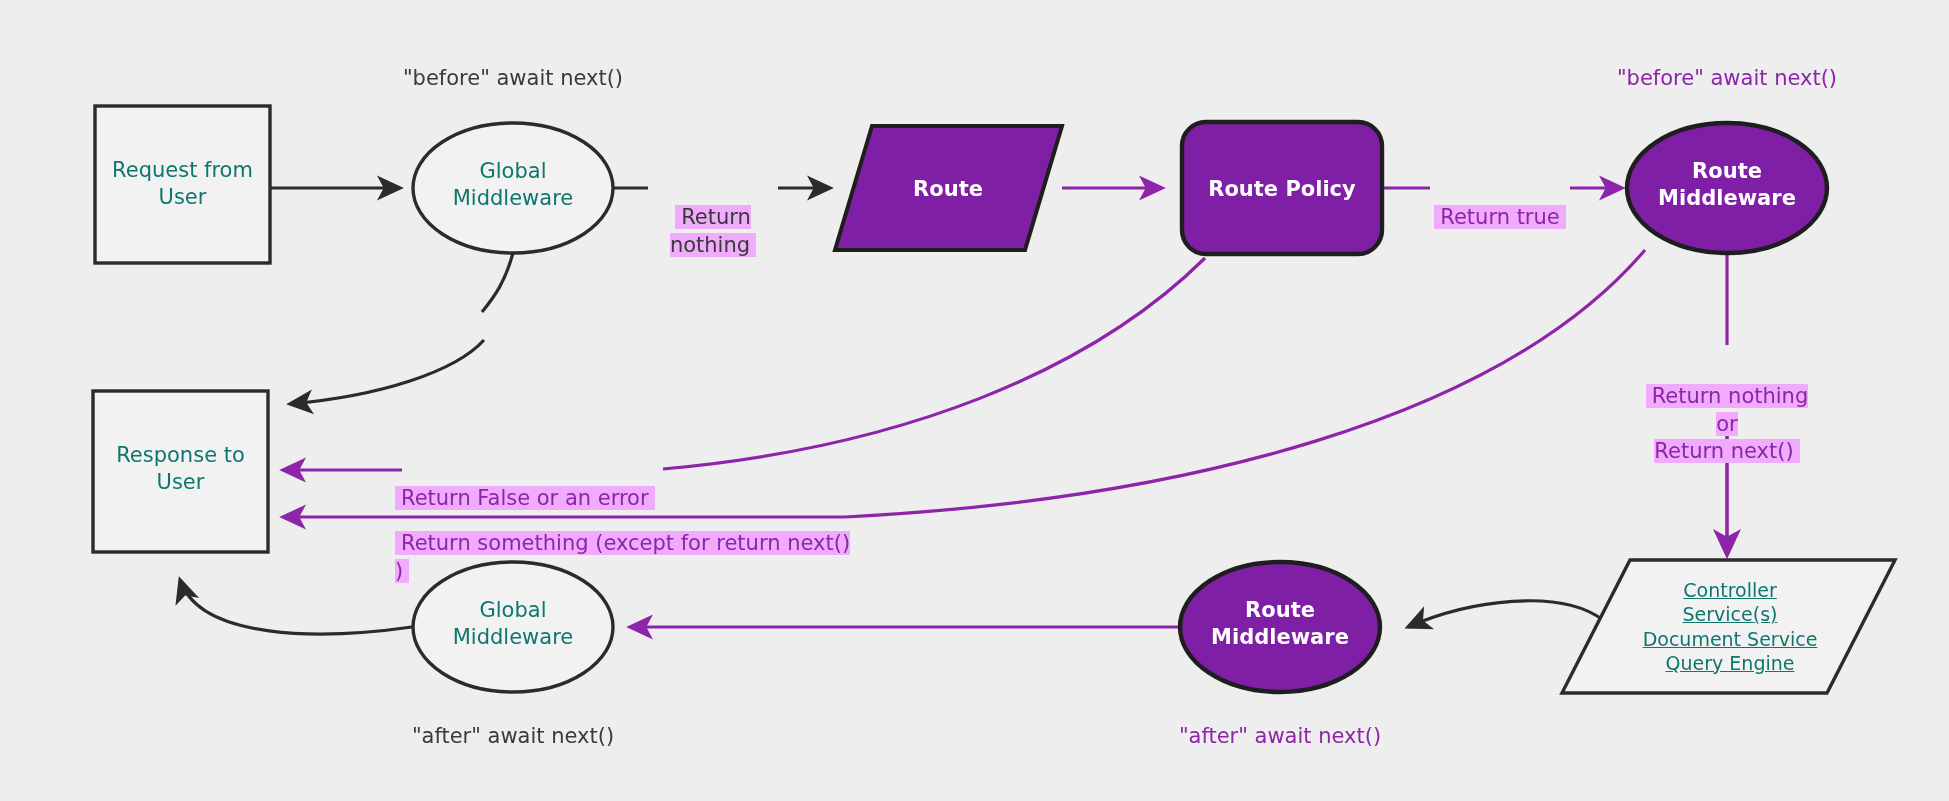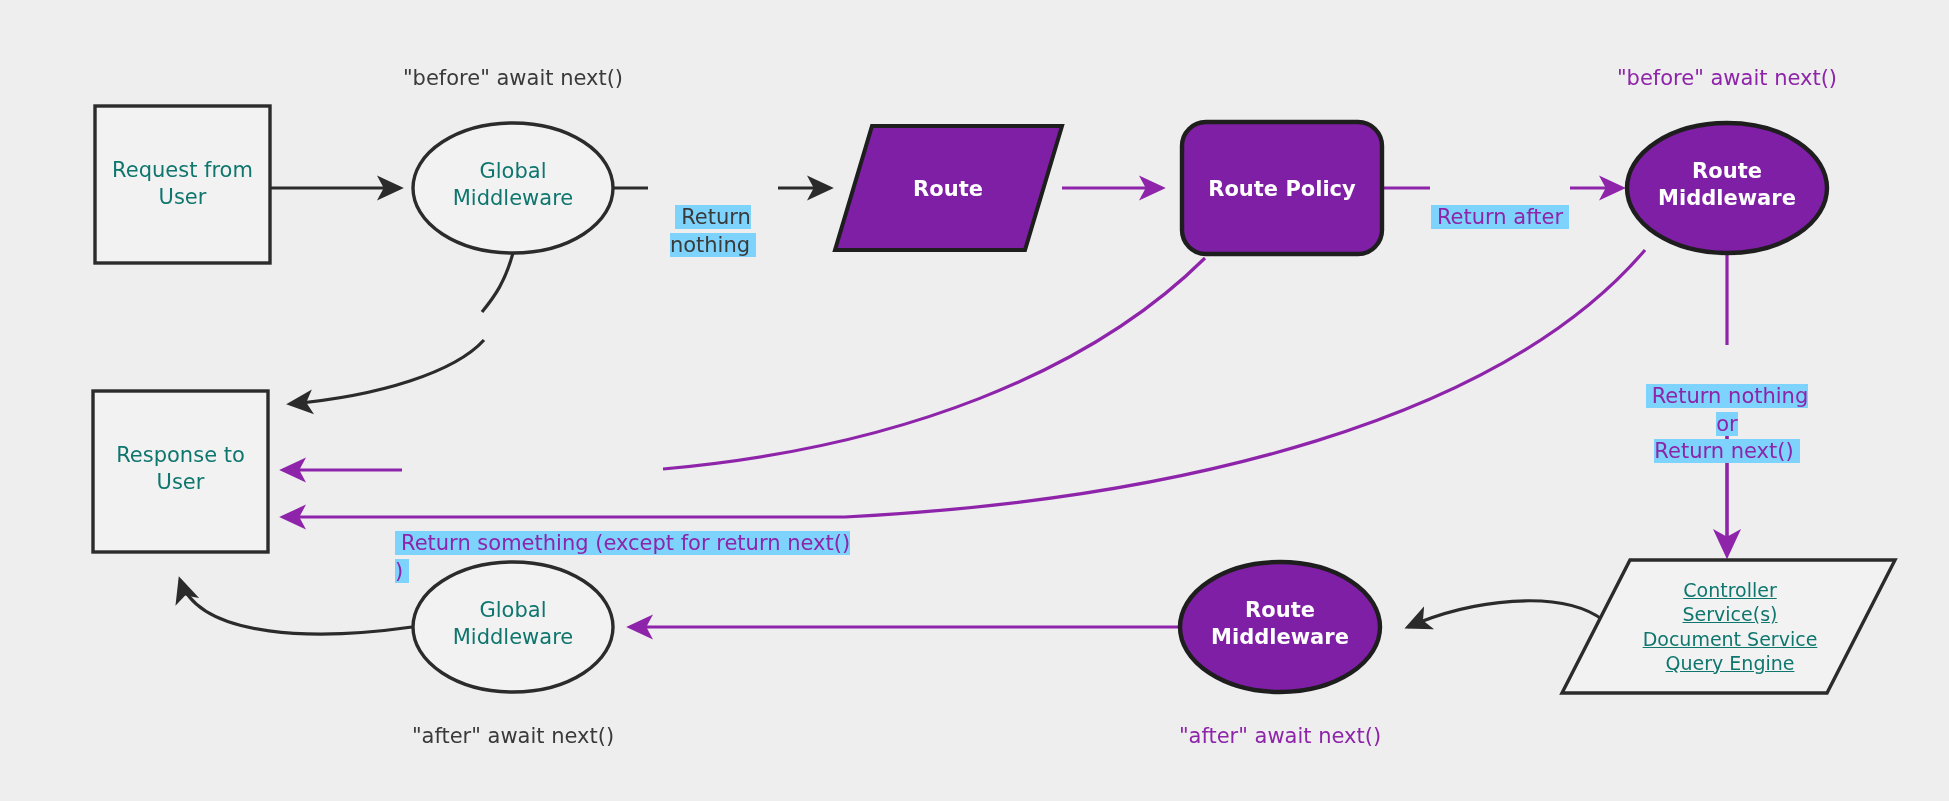--- a/index.html
+++ b/index.html
@@ -53,21 +53,21 @@
   }
   .el-dark {
     color: #3a3a3a;
     font-size: 21px;
   }
   .el-purple {
     color: #8e24aa;
     font-size: 21px;
   }
   .el-chip {
-    background: #7dd3fc;
+    background: #f0abfc;
     padding: 0 6px;
   }
 </style>
 </head>
 <body>
 
 <div id="diagram-root">
 
   <svg class="layer" viewBox="0 0 1949 801">
     <defs>
@@ -185,23 +185,26 @@
   <div class="edge-label el-dark" style="left:363px; top:723px; width:300px;">"after" await next()</div>
 
   <div class="edge-label el-purple" style="left:1130px; top:723px; width:300px;">"after" await next()</div>
 
   <div class="edge-label el-dark" style="left:638px; top:177px; width:150px;">
     <span class="el-chip">Return nothing</span>
   </div>
 
 
   <div class="edge-label el-purple" style="left:1420px; top:177px; width:160px;">
-    <span class="el-chip">Return after</span>
-  </div>
-
+    <span class="el-chip">Return true</span>
+  </div>
+
+  <div class="edge-label el-purple" style="left:395px; top:458px; width:280px; text-align:left;">
+    <span class="el-chip">Return False or an error</span>
+  </div>
 
   <div class="edge-label el-purple" style="left:395px; top:503px; width:470px; text-align:left;">
     <span class="el-chip">Return something (except for return next() )</span>
   </div>
 
   <div class="edge-label el-purple" style="left:1607px; top:356px; width:240px;">
     <span class="el-chip">Return nothing
 or
 Return next()</span>
   </div>

